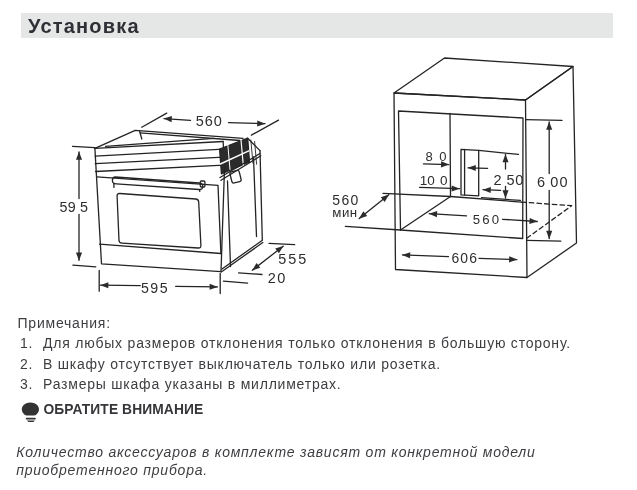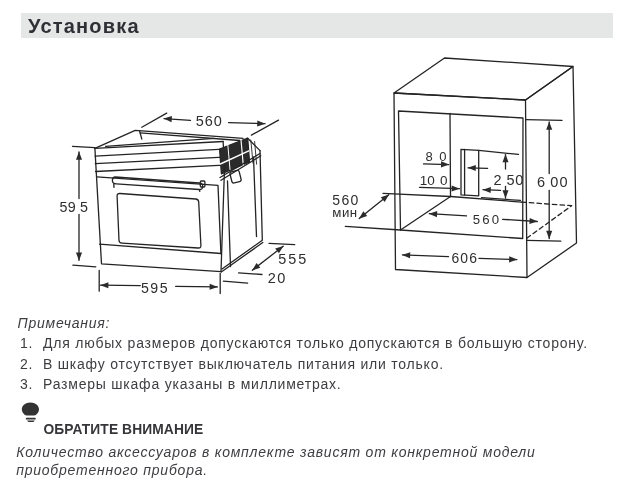--- a/index.html
+++ b/index.html
@@ -164,32 +164,32 @@
 <g>
 <path d="M383,193.3 L450.5,196.5 M345.3,226.3 L400.5,230"></path>
 <path d="M359.2,218.6 L388.8,194.8" marker-start="url(#ah)" marker-end="url(#ah)"></path>
 <text x="346" y="204.8" font-size="14" letter-spacing="1.3" fill="#2e2e2e" stroke="none" text-anchor="middle">560</text>
 <text x="345" y="217.3" font-size="13.3" letter-spacing="0.5" fill="#2e2e2e" stroke="none" text-anchor="middle">мин</text>
 </g>
 
 </g>
 </svg>
 
-<div class="t" style="left:17.5px;top:315.2px;font-style:italic;">Примечания:</div>
+<div class="t" style="left:17.5px;top:315.2px;">Примечания:</div>
 
 <div class="t" style="left:20px;top:335.4px;">1.</div>
-<div class="t" style="left:43px;top:335.4px;">Для любых размеров допускаются только допускаются в большую сторону.</div>
+<div class="t" style="left:43px;top:335.4px;">Для любых размеров отклонения только отклонения в большую сторону.</div>
 
 <div class="t" style="left:20px;top:355.7px;">2.</div>
-<div class="t" style="left:43px;top:355.7px;">В шкафу отсутствует выключатель питания или только.</div>
+<div class="t" style="left:43px;top:355.7px;">В шкафу отсутствует выключатель только или розетка.</div>
 
 <div class="t" style="left:20px;top:376px;">3.</div>
 <div class="t" style="left:43px;top:376px;text-align:center;">Размеры шкафа указаны в миллиметрах.</div>
 
 <svg style="position:absolute;left:20px;top:398px;" width="22" height="27" viewBox="0 0 22 27">
 <path d="M10.4,4.4 c5,0 8.6,3 8.6,6.9 c0,2.4 -1.4,4.4 -3.1,5.6 c-1.1,0.75 -9.9,0.75 -11,0 c-1.7,-1.2 -3.1,-3.2 -3.1,-5.6 c0,-3.9 3.6,-6.9 8.6,-6.9 Z" fill="#333333"></path>
 <path d="M6.7,20.7 L14.9,20.7" stroke="#333333" stroke-width="1.8" stroke-linecap="round"></path>
 <path d="M6.9,22.4 L15,22.4 L13.4,24 L8.5,24 Z" fill="#333333"></path>
 </svg>
 
-<div class="t" style="left:43.5px;top:422px;font-weight:bold;font-size:13.8px;color:#36363a;letter-spacing:0.1px;">ОБРАТИТЕ ВНИМАНИЕ</div>
+<div class="t" style="left:43.5px;top:402px;font-weight:bold;font-size:13.8px;color:#36363a;letter-spacing:0.1px;">ОБРАТИТЕ ВНИМАНИЕ</div>
 
 <div class="t" style="left:16.2px;top:442.6px;line-height:18.6px;font-style:italic;">Количество аксессуаров в комплекте зависят от конкретной модели<br>приобретенного прибора.</div>
 
 </body></html>

